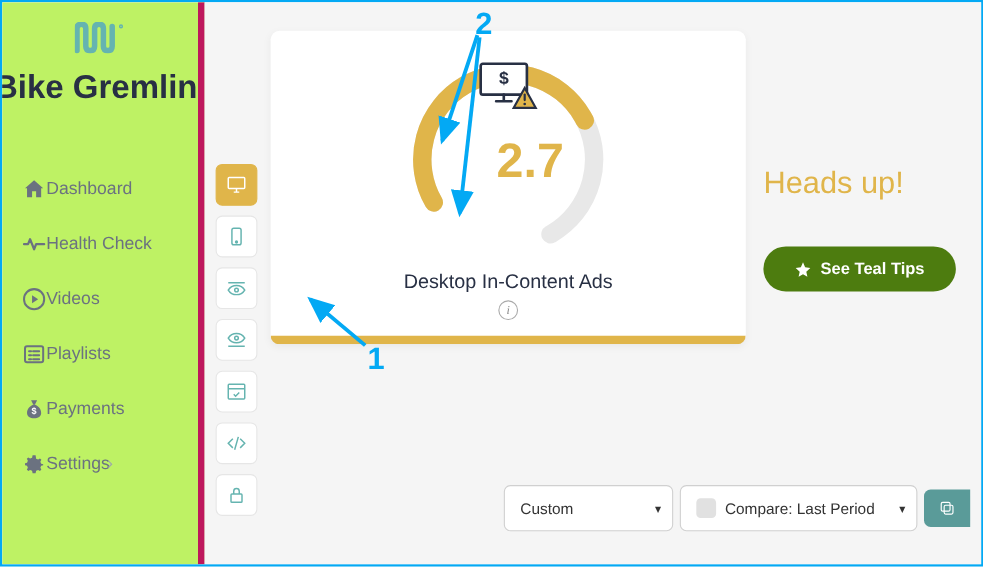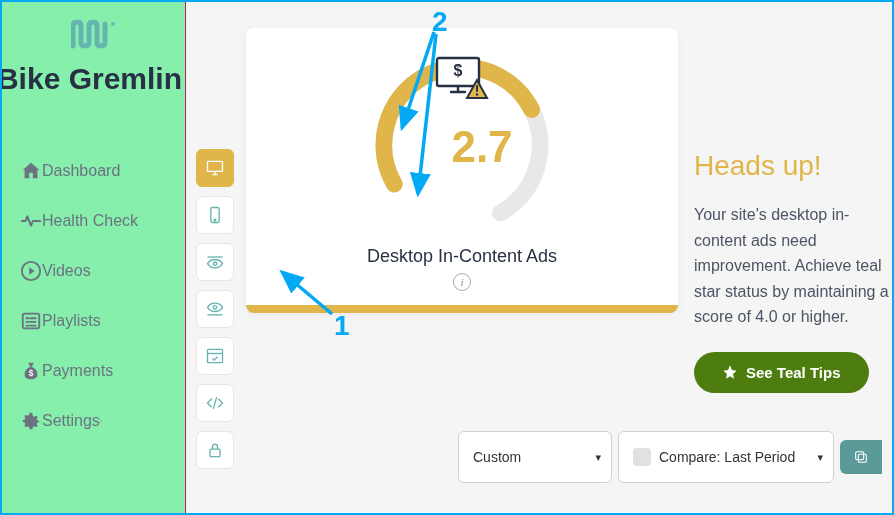--- a/index.html
+++ b/index.html
@@ -1,18 +1,18 @@
 <!DOCTYPE html>
 <html><head>
 <meta charset="utf-8">
 <style>
 * { box-sizing: border-box; margin: 0; padding: 0; }
 body { font-family: -apple-system, BlinkMacSystemFont, "Segoe UI", Arial, sans-serif; background: #fff; width: 894px; height: 515px; overflow: hidden; border: 2px solid #03a9f4; position: relative; }
 .frame { display: flex; width: 100%; height: 100%; }
-.sidebar { width: 184px; background: #86efac; border-right: 1px solid #be185d; padding-top: 18px; }
+.sidebar { width: 184px; background: #bef264; border-right: 6px solid #be185d; padding-top: 18px; }
 .logo-wrap { display: flex; flex-direction: column; align-items: center; padding-bottom: 10px; }
 .logo { color: #65b4b0; margin-bottom: 8px; }
 .site-title { font-size: 30px; font-weight: 800; color: #283044; white-space: nowrap; margin-left: -8px; }
 .nav { margin-top: 40px; }
 .nav-item { display: flex; align-items: center; padding: 14px 18px; color: #6b7280; cursor: pointer; font-size: 16px; }
 .nav-item svg { width: 22px; height: 22px; fill: #6b7280; flex-shrink: 0; }
 .main { flex: 1; background: #f5f5f5; padding: 18px 0 0 0; position: relative; overflow: hidden; }
 .vtabs { position: absolute; left: 10px; top: 147px; display: flex; flex-direction: column; gap: 9px; }
 .vtab { width: 38px; height: 38px; border-radius: 6px; display: flex; align-items: center; justify-content: center; background: #fff; border: 1px solid #e6e6e6; cursor: pointer; }
 .vtab.active { background: #e0b54a; border-color: #e0b54a; }
@@ -24,21 +24,21 @@
 .score { position: absolute; top: 50%; left: 50%; transform: translate(-50%, -46%); font-size: 44px; font-weight: 800; color: #e0b54a; margin-left: 20px; }
 .top-icon { position: absolute; top: 2px; left: 50%; transform: translateX(-50%); }
 .card-title { font-size: 18px; font-weight: 400; color: #283044; margin-top: 8px; }
 .info-circ { display: inline-flex; width: 18px; height: 18px; border: 1.4px solid #aaa; border-radius: 50%; align-items: center; justify-content: center; font-size: 11px; color: #888; margin-top: 6px; font-style: italic; font-family: serif; }
 .right-copy { position: absolute; left: 508px; top: 148px; right: 0; }
 .heads { font-size: 28px; font-weight: 400; color: #e0b54a; margin-bottom: 20px; }
 .desc { font-size: 16px; color: #4b5563; line-height: 1.6; }
 .tips-btn { margin-top: 22px; background: #4d7c0f; color: #fff; border: none; border-radius: 24px; padding: 12px 28px; font-size: 15px; font-weight: 600; cursor: pointer; display: inline-flex; align-items: center; gap: 8px; }
 .tips-btn svg { width: 16px; height: 16px; fill: #fff; }
 .bottom-bar { position: absolute; left: 272px; bottom: 30px; right: 10px; display: flex; gap: 6px; align-items: center; }
-.sel { position: relative; background: #fff; border: 1px solid #d0d0d0; border-radius: 6px; height: 52px; display: flex; align-items: center; padding: 0 30px 0 14px; font-size: 14px; color: #333; }
+.sel { position: relative; background: #fff; border: 1px solid #d0d0d0; border-radius: 6px; height: 42px; display: flex; align-items: center; padding: 0 30px 0 14px; font-size: 14px; color: #333; }
 .sel:after { content: "▾"; position: absolute; right: 10px; color: #333; font-size: 11px; }
 .sel.s1 { width: 154px; }
 .sel.s2 { flex: 1; }
 .sel .box { width: 18px; height: 18px; background: #e1e1e1; border-radius: 4px; margin-right: 8px; }
 .copy-btn { width: 42px; height: 34px; background: #5a9b99; border-radius: 6px 0 0 6px; display: flex; align-items: center; justify-content: center; cursor: pointer; }
 .copy-btn svg { width: 16px; height: 16px; stroke: #fff; fill: none; stroke-width: 1.6; }
 .annot { position: absolute; color: #03a9f4; font-size: 28px; font-weight: 800; z-index: 50; }
 .arrow { position: absolute; z-index: 49; }
 </style>
 </head>
@@ -166,21 +166,20 @@
             </svg>
         </div>
         <div class="score">2.7</div>
       </div>
       <div class="card-title">Desktop In-Content Ads</div>
       <span class="info-circ">i</span>
     </div>
 
     <div class="right-copy">
       <div class="heads">Heads up!</div>
-      <div class="desc">Your site's desktop in-content ads need improvement. Achieve teal star status by maintaining a score of 4.0 or higher.</div>
       <button class="tips-btn">
         <svg viewBox="0 0 24 24">
             <path d="M12 2l2.9 6.9L22 10l-5.5 4.9L18 22l-6-3.5L6 22l1.5-7.1L2 10l7.1-1.1z"></path>
           </svg>
         <span>See Teal Tips</span>
       </button>
     </div>
 
     <div class="bottom-bar">
       <div class="sel s1">

